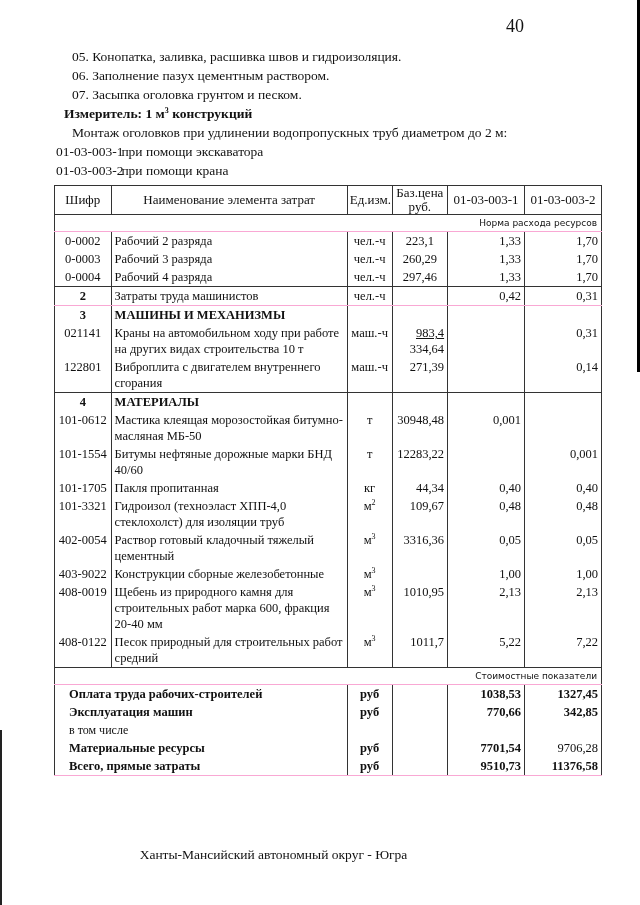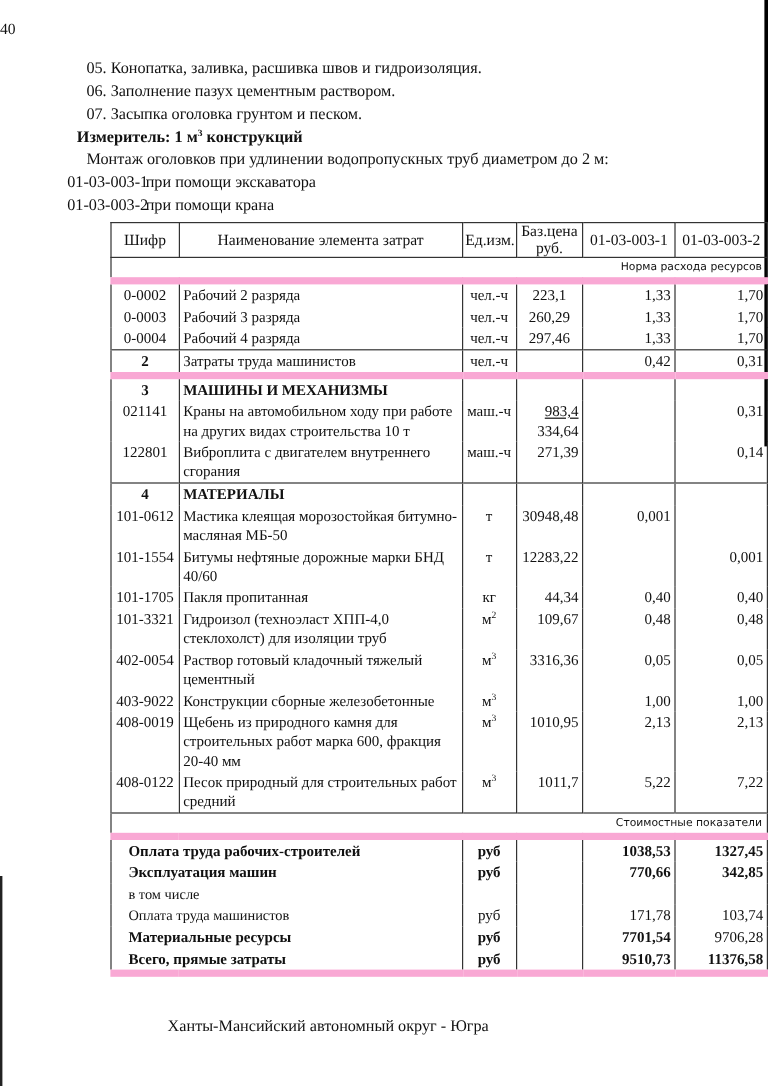--- a/index.html
+++ b/index.html
@@ -2,41 +2,41 @@
 <html><head>
 <meta charset="utf-8">
 <style>
   html, body { margin: 0; padding: 0; }
   body {
     width: 640px; height: 905px; background: #ffffff; position: relative; overflow: hidden;
     font-family: "Liberation Serif", "DejaVu Serif", serif; color: #111; font-size: 13px;
   }
   .edge-right { position: absolute; left: 637px; top: 0; width: 3px; height: 372px; background: #000; }
   .edge-left { position: absolute; left: 0; top: 730px; width: 2px; height: 175px; background: #222; }
-  .page-num { position: absolute; top: 16px; left: 0; width: 524px; text-align: left; font-size: 13px; }
+  .page-num { position: absolute; top: 16px; left: 0; width: 524px; text-align: right; font-size: 18px; }
   .line { position: absolute; white-space: nowrap; font-size: 13.5px; }
   .bold { font-weight: bold; }
   .codeline { position: absolute; left: 56px; white-space: nowrap; font-size: 13.5px; }
   .codeline .c { display: inline-block; width: 62px; }
   table.main {
     position: absolute; left: 54px; top: 185px; width: 548px;
-    border-collapse: collapse; font-size: 12.5px; line-height: 16px; table-layout: fixed; margin-left: 38px;
+    border-collapse: collapse; font-size: 12.5px; line-height: 16px; table-layout: fixed;
   }
   table.main td, table.main th { padding: 1px 3px; vertical-align: top; }
   table.main th { font-weight: normal; font-size: 13px; border: 1px solid #333; vertical-align: middle; text-align: center; height: 28px; padding: 0 2px; line-height: 14px; }
   .col-code { width: 53px; }
   .col-name { width: 221px; }
   .col-unit { width: 42px; }
   .col-price { width: 52px; }
   .col-v1 { width: 72px; }
   .col-v2 { width: 72px; }
   td.vl { border-left: 1px solid #333; }
   td.vr { border-right: 1px solid #333; }
   tr.topb td { border-top: 1px solid #333; }
-  tr.botb td { border-bottom: 6px solid #f9a8d4; }
+  tr.botb td { border-bottom: 1px solid #f9a8d4; }
   td.code { text-align: center; }
   td.unit { text-align: center; }
   td.price { text-align: right; }
   td.v { text-align: right; padding-right: 4px; }
   td.sectnum { text-align: center; font-weight: bold; }
   td.secttitle { font-weight: bold; }
   .subnote { font-family: "DejaVu Sans", sans-serif; font-size: 9px; text-align: right; padding: 2px 4px !important; line-height: 12px; }
   .ul { text-decoration: underline; }
   sup { font-size: 8px; vertical-align: 5px; line-height: 0; }
   .sumname { padding-left: 14px !important; }
@@ -230,27 +230,20 @@
         <td class="v vr" style="font-weight:bold;">342,85</td>
       </tr>
       <tr class="">
         <td colspan="2" class="sumname vl vr" style="font-size:12px;">в том числе</td>
         <td class="unit vr" style=""></td>
         <td class="vr"></td>
         <td class="v vr" style=""></td>
         <td class="v vr" style=""></td>
       </tr>
       <tr class="">
-        <td colspan="2" class="sumname vl vr" style="font-size:12px;">Оплата труда машинистов</td>
-        <td class="unit vr" style="">руб</td>
-        <td class="vr"></td>
-        <td class="v vr" style="">171,78</td>
-        <td class="v vr" style="">103,74</td>
-      </tr>
-      <tr class="">
         <td colspan="2" class="sumname vl vr" style="font-weight:bold;">Материальные ресурсы</td>
         <td class="unit vr" style="font-weight:bold;">руб</td>
         <td class="vr"></td>
         <td class="v vr" style="font-weight:bold;">7701,54</td>
         <td class="v vr" style="font-weight:normal;">9706,28</td>
       </tr>
       <tr class=" botb">
         <td colspan="2" class="sumname vl vr" style="font-weight:bold;">Всего, прямые затраты</td>
         <td class="unit vr" style="font-weight:bold;">руб</td>
         <td class="vr"></td>

